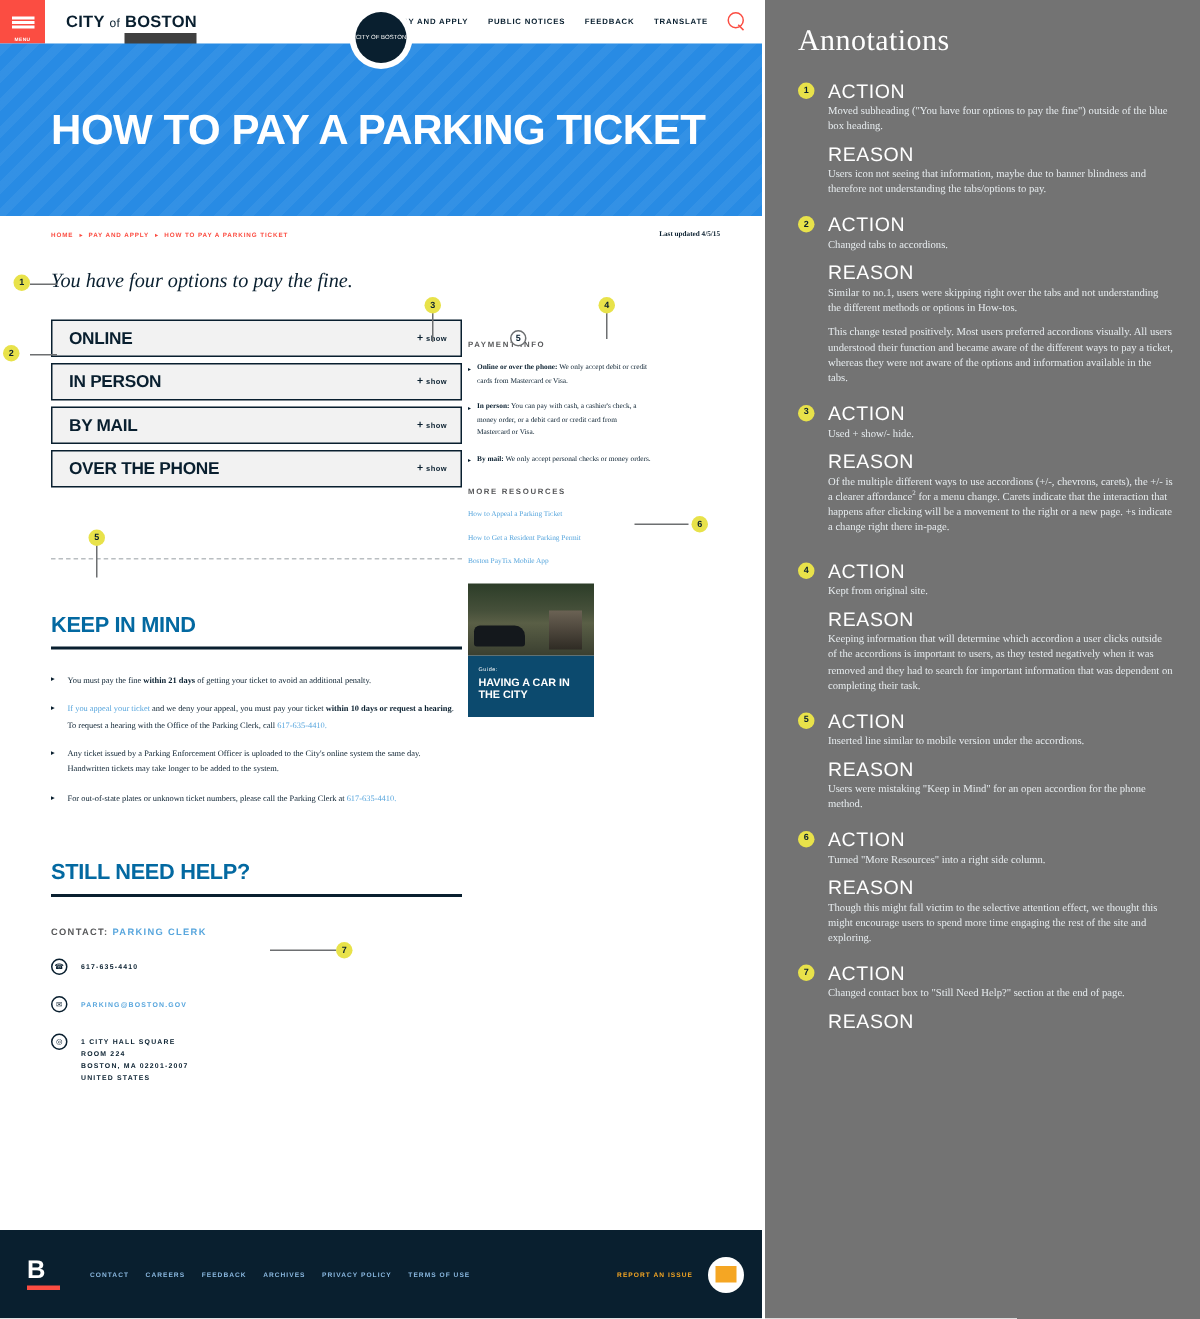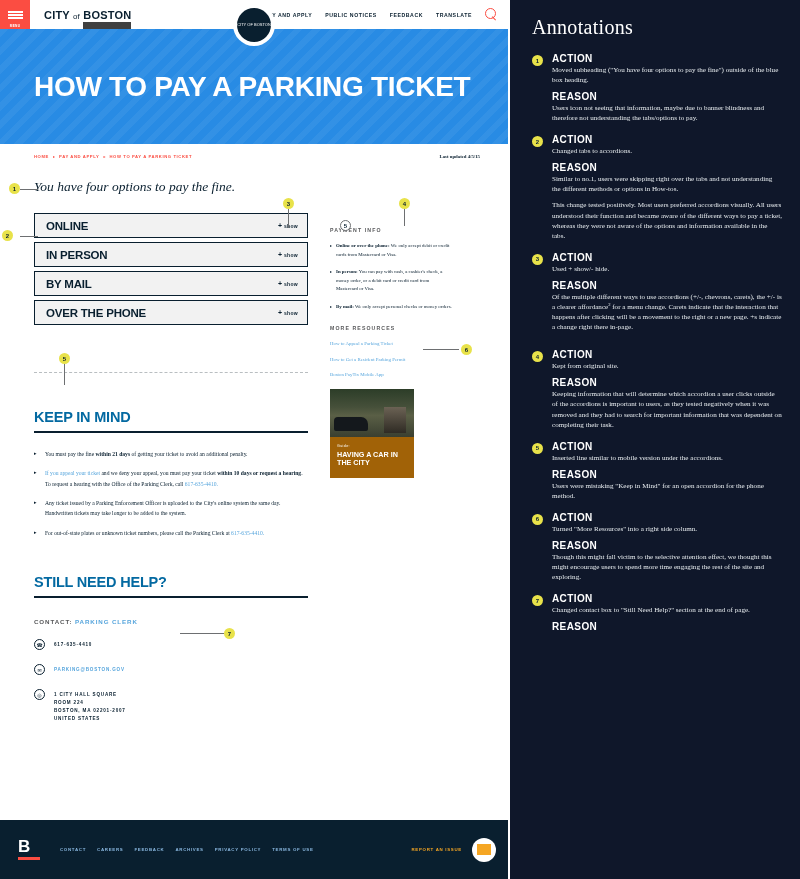--- a/index.html
+++ b/index.html
@@ -40,21 +40,21 @@
 
   .crumbwrap { display:flex; align-items:center; padding:10px 28px 0 34px; }
   .crumbs { display:flex; align-items:center; gap:4px; }
   .crumbs a { font-size:4.2px; letter-spacing:.6px; color:#fb4d42; text-decoration:none; font-weight:bold;}
   .crumbs .sep { font-size:4.2px; color:#fb4d42; }
   .updated { margin-left:auto; font-size:4.8px; color:#091f2f; font-weight:bold; font-family:"Liberation Serif", serif;}
 
   .lede { font-family:"Liberation Serif", serif; font-style:italic; font-size:13.5px; color:#091f2f;
           margin:20px 0 0 34px; }
 
-  .content { display:flex; padding:0 28px 0 34px; margin-top:18px; gap:22px; }
+  .content { display:flex; padding:0 28px 0 34px; margin-top:18px; gap:4px; }
   .col-main { width:274px; }
   .col-side { width:122px; padding-top:14px; }
 
   .acc { border:1.6px solid #091f2f; background:#f2f2f2; height:25px; display:flex; align-items:center;
          padding:0 9px 0 11px; margin-bottom:4px; }
   .acc .t { font-size:11.5px; font-weight:bold; color:#091f2f; letter-spacing:-.2px; }
   .acc .s { margin-left:auto; font-size:5px; color:#091f2f; font-weight:bold; letter-spacing:.3px;}
   .acc .s b { font-size:7px; }
 
   .dotline { border-top:1px dashed #b9bec1; margin:47px 0 0 0; }
@@ -82,21 +82,21 @@
                 text-decoration:none; line-height:1.5; margin-bottom:8px; }
 
   .card { margin-top:10px; width:84px; }
   .card .photo { height:48px; background:
       linear-gradient(180deg,#2c3d28 0%,#46503a 38%,#5a5f46 55%,#3a3f30 100%);
       position:relative; overflow:hidden;}
   .card .photo::before { content:""; position:absolute; left:4px; bottom:6px; width:34px; height:14px;
       background:#14181c; border-radius:4px 7px 2px 2px; }
   .card .photo::after { content:""; position:absolute; right:8px; bottom:4px; width:22px; height:26px;
       background:linear-gradient(180deg,#6b6254,#2f2b24); }
-  .card .cap { background:#a16207; padding:7px 7px 10px; }
+  .card .cap { background:#0c4a6e; padding:7px 7px 10px; }
   .card .cap .g { font-size:3.6px; color:#fff; letter-spacing:.4px; margin-bottom:3px;}
   .card .cap .h { font-size:7.2px; color:#fff; font-weight:bold; line-height:1.22; }
 
   .contactline { font-size:6.2px; letter-spacing:.9px; color:#58595b; font-weight:bold; margin-top:20px;}
   .contactline a { color:#58a6dd; text-decoration:none; }
   .crow { display:flex; align-items:flex-start; gap:9px; margin-top:14px; }
   .cicon { width:11px; height:11px; border:1px solid #091f2f; border-radius:50%; flex:0 0 11px;
            display:flex; align-items:center; justify-content:center; font-size:5px; color:#091f2f; }
   .ctext { font-size:4.6px; letter-spacing:.8px; color:#091f2f; line-height:1.75; padding-top:2px; font-weight:bold;}
   .ctext.link { color:#58a6dd; }
@@ -112,27 +112,27 @@
              display:flex; align-items:center; justify-content:center; }
   .fcircle i { display:block; width:14px; height:11px; background:#f5a623; }
 
   
   .mk { position:absolute; width:11px; height:11px; border-radius:50%; background:#e8e24a; color:#091f2f;
         font-size:6px; font-weight:bold; display:flex; align-items:center; justify-content:center; z-index:9;
         font-family:"Liberation Sans", sans-serif; }
   .ln { position:absolute; background:#6d6f71; z-index:8; }
 
   
-  .annos { width:290px; height:879px; background:#0f172a; color:#fff; padding:16px 18px 10px 22px; overflow:hidden; }
+  .annos { width:290px; height:879px; background:#737373; color:#fff; padding:16px 18px 10px 22px; overflow:hidden; }
   .annos h2 { font-family:"Liberation Serif", serif; font-size:20px; font-weight:normal; letter-spacing:.3px; margin-bottom:14px;}
   .item { display:flex; margin-bottom:11px; }
   .num { width:11px; height:11px; border-radius:50%; background:#e8e24a; color:#091f2f; font-size:6px;
          font-weight:bold; display:flex; align-items:center; justify-content:center; flex:0 0 11px; margin-top:2px;}
   .body { margin-left:9px; }
-  .lbl { font-size:10px; font-weight:bold; letter-spacing:.4px; margin-bottom:1px; }
+  .lbl { font-size:13px; font-weight:normal; letter-spacing:.4px; margin-bottom:1px; }
   .txt { font-family:"Liberation Serif", serif; font-size:7.1px; line-height:1.42; color:#e7ecef; }
   .gap { height:6px; }
   .sup { font-size:4.6px; vertical-align:super; }
 </style>
 </head>
 <body>
 
 <div class="page">
 
   <div class="site">

